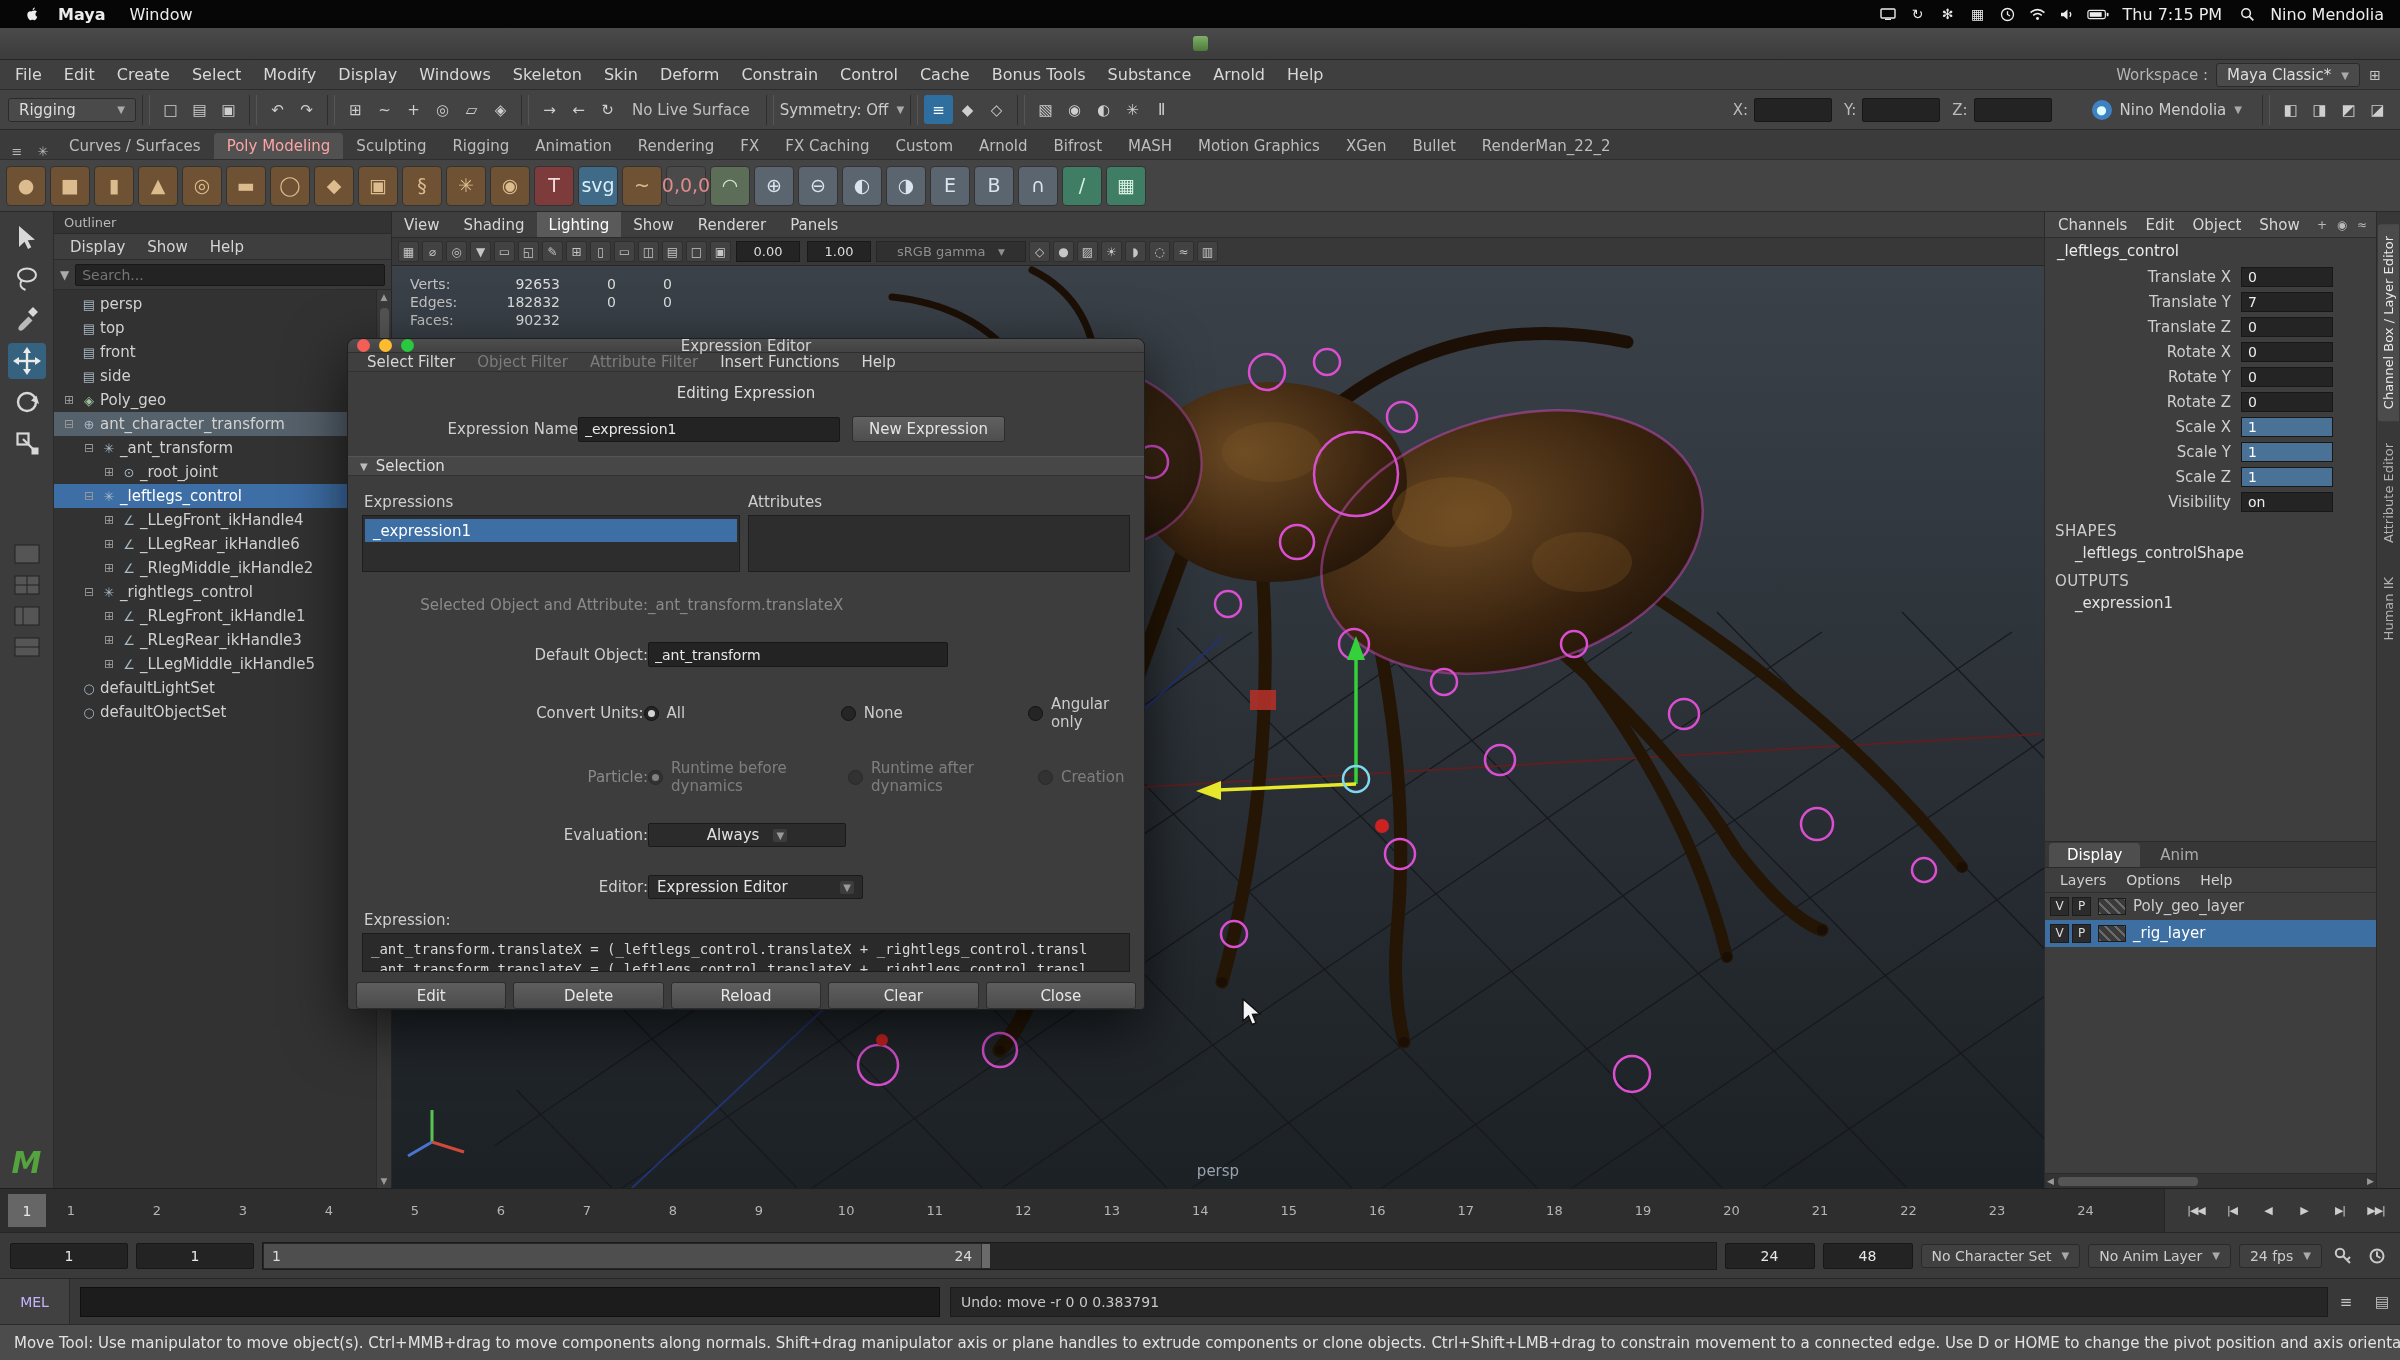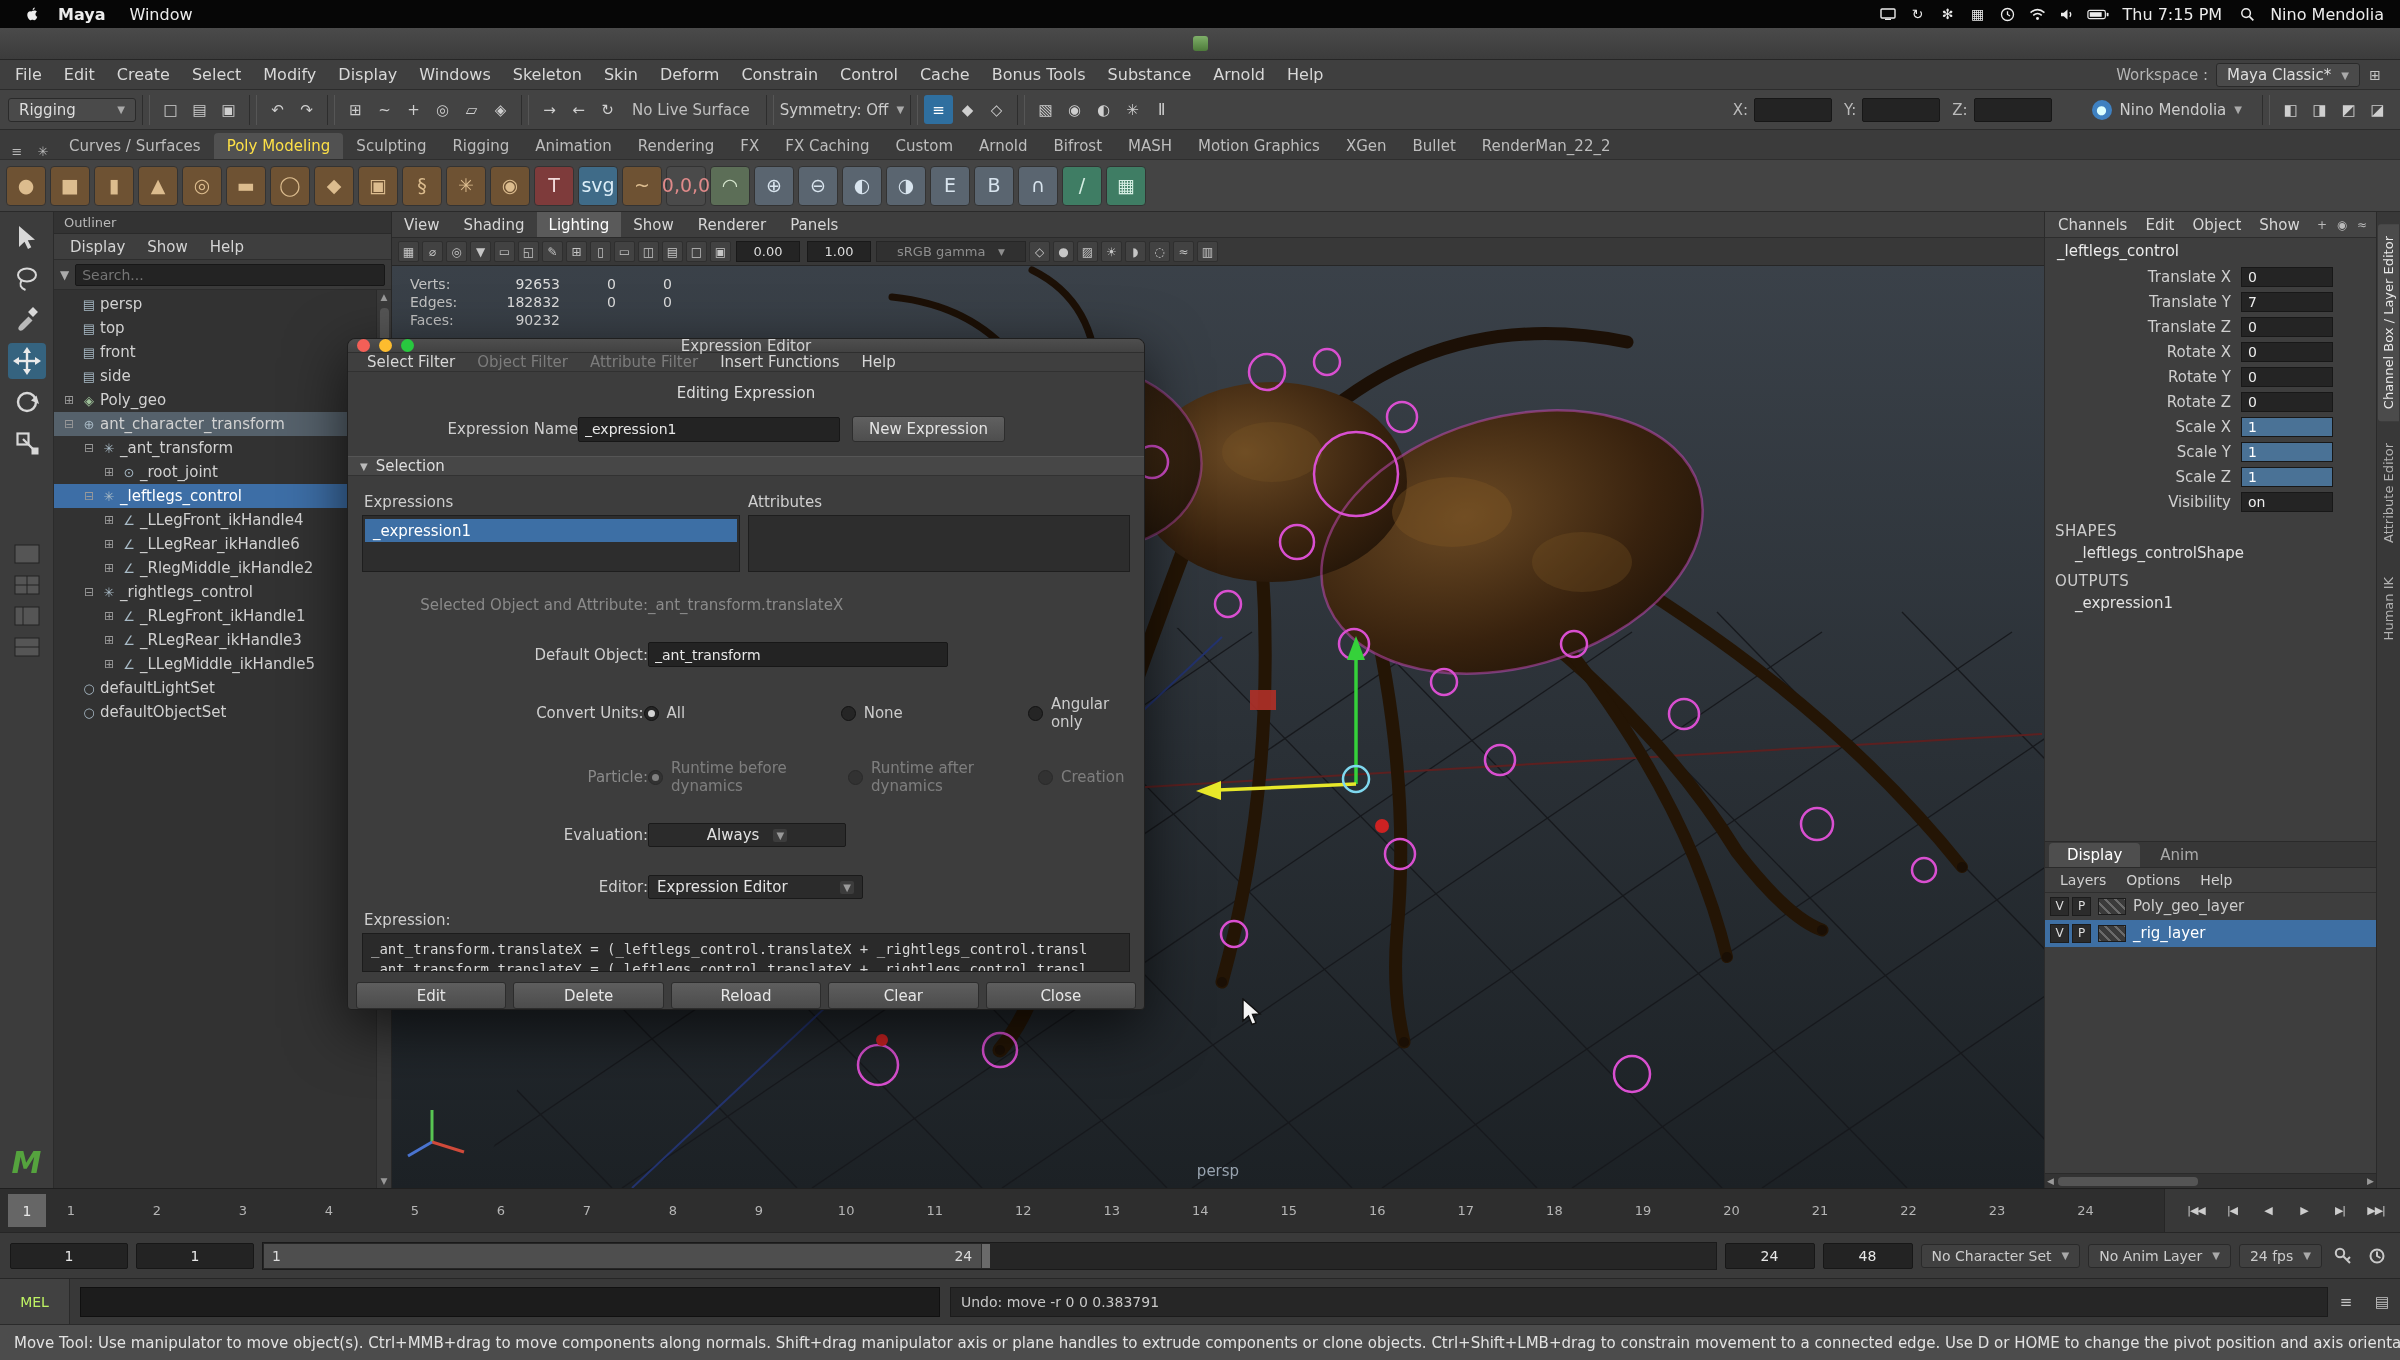--- a/index.html
+++ b/index.html
@@ -35,21 +35,21 @@
   .tf{background:#232323;border:1px solid #171717;border-radius:2px;color:#e8e8e8;padding:2px 6px;font-size:14px;font-family:inherit}
   #statusline .axlabel{color:#bbb;margin:0 6px 0 12px}
   #statusline input.tf{width:78px;height:24px}
   #statusline .account{gap:8px;margin-left:40px}
   #statusline .personicon{width:20px;height:20px;border-radius:50%;background:#3f81c1;display:inline-flex;align-items:center;justify-content:center;color:#dff;font-size:12px}
 
   
   #shelftabs{height:30px;background:#3b3b3b;border-bottom:1px solid #2e2e2e;display:flex;align-items:flex-end;flex:0 0 30px;padding:0 4px;font-size:15px}
   #shelftabs .shelfctl{width:26px;text-align:center;color:#bbb;font-size:13px}
   .stab{padding:4px 13px;color:#bdbdbd;cursor:default;white-space:nowrap}
-  .stab.active{background:#515151;color:#fde047;border-radius:4px 4px 0 0}
+  .stab.active{background:#515151;color:#fca5a5;border-radius:4px 4px 0 0}
   #shelficons{height:52px;background:#444;border-bottom:1px solid #2a2a2a;display:flex;align-items:center;flex:0 0 52px;padding:0 6px;gap:4px}
   .shelficon{width:40px;height:40px;border-radius:4px;display:flex;align-items:center;justify-content:center;border:1px solid #333}
   .shelficon .sg{font-size:19px;line-height:1;text-align:center}
 
   
   #main{flex:1;display:flex;min-height:0;position:relative}
 
   
   #toolbox{width:54px;background:#3c3c3c;border-right:1px solid #2b2b2b;display:flex;flex-direction:column;align-items:center;padding-top:8px;gap:5px}
   .tool{width:38px;height:36px;display:flex;align-items:center;justify-content:center;border-radius:4px}
@@ -137,21 +137,21 @@
   #rangerow input.tf{width:118px;height:26px;text-align:center}
   #rangetrack{flex:1;height:28px;background:#262626;border:1px solid #1a1a1a;position:relative}
   #rangebar{position:absolute;left:1px;top:1px;bottom:1px;width:50%;background:#4e4e4e;display:flex;align-items:center;justify-content:space-between;padding:0 8px;color:#ddd}
   #rangebar .rhandle{position:absolute;right:0;top:0;bottom:0;width:9px;background:#6a6a6a;border-left:1px solid #2e2e2e}
   .dd2{display:flex;align-items:center;gap:10px;background:#404040;border:1px solid #292929;border-radius:3px;padding:3px 10px;color:#ccc;white-space:nowrap}
   .dd2 .arr{font-size:10px;color:#aaa}
   .rricon{width:26px;height:26px;display:inline-flex;align-items:center;justify-content:center}
 
   
   #cmdline{height:46px;background:#383838;border-top:1px solid #262626;display:flex;align-items:center;flex:0 0 46px}
-  #mellabel{width:70px;height:100%;display:flex;align-items:center;justify-content:center;background:#414141;border-right:1px solid #2a2a2a;color:#bef264;font-size:14px}
+  #mellabel{width:70px;height:100%;display:flex;align-items:center;justify-content:center;background:#414141;border-right:1px solid #2a2a2a;color:#c4b5fd;font-size:14px}
   #melinput{width:860px;height:30px;background:#1c1c1c;border:1px solid #101010;margin:0 10px;color:#ddd;font-family:"DejaVu Sans Mono","Liberation Mono",monospace;font-size:14px;padding:0 8px}
   #melresult{flex:1;height:30px;background:#262626;border:1px solid #1b1b1b;color:#c8c8c8;display:flex;align-items:center;padding-left:10px;font-size:14px}
   #cmdline .cicon{width:28px;height:28px;display:inline-flex;align-items:center;justify-content:center;color:#c5c5c5;font-size:15px;margin:0 4px}
 
   
   #helpline{height:36px;background:#4c4c4c;border-top:1px solid #2a2a2a;display:flex;align-items:center;padding-left:14px;color:#e2e2e2;font-size:15px;flex:0 0 36px;white-space:nowrap;overflow:hidden}
 
   
   #exprdlg{position:absolute;left:347px;top:338px;width:798px;height:672px;background:#3d3d3d;border:1px solid #1f1f1f;border-radius:8px 8px 4px 4px;box-shadow:0 18px 60px rgba(0,0,0,.65);z-index:60;display:flex;flex-direction:column;font-size:15px}
   #edtitle{height:30px;background:linear-gradient(#4e4e4e,#424242);border-bottom:1px solid #2e2e2e;border-radius:8px 8px 0 0;display:flex;align-items:center;position:relative}

